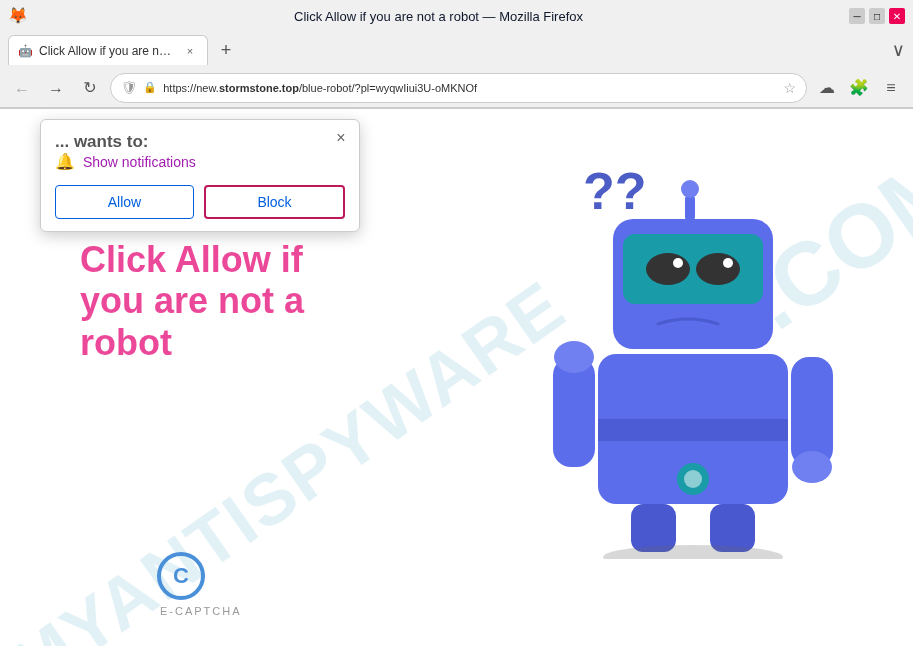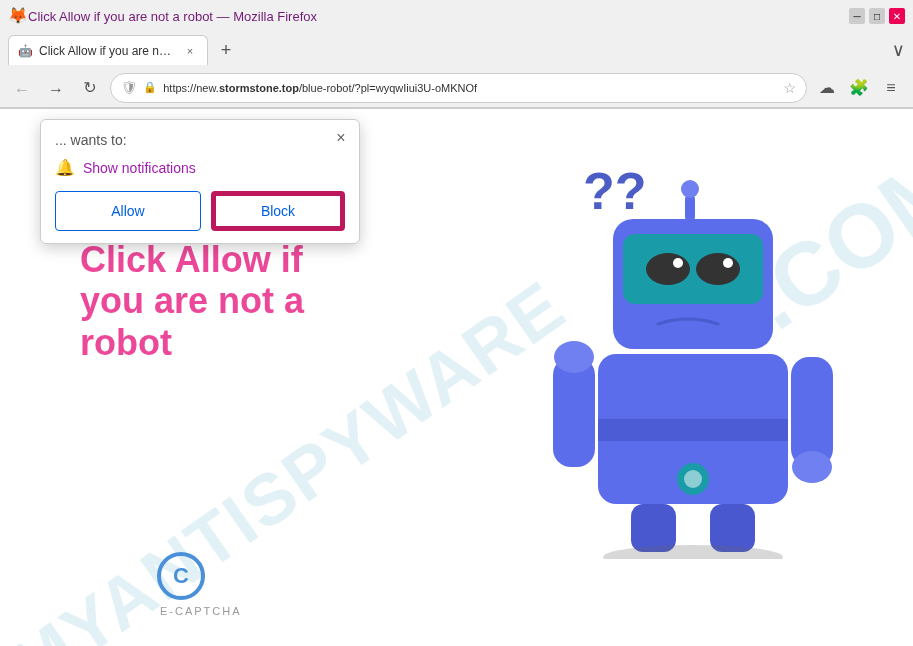--- a/index.html
+++ b/index.html
@@ -22,22 +22,23 @@
       display: flex;
       align-items: center;
       gap: 6px;
     }
     .firefox-logo {
       width: 20px;
       height: 20px;
     }
     .title-bar-title {
       font-size: 13px;
-      color: #701a75;
-      flex: 1;
+      color: #0f172a;
+      flex: 1;
+      text-align: center;
     }
     .title-bar-controls {
       display: flex;
       gap: 4px;
     }
     .title-btn {
       width: 16px;
       height: 16px;
       border: none;
       cursor: pointer;
@@ -272,23 +273,23 @@
       width: 20px;
       height: 20px;
       border: none;
       background: transparent;
       cursor: pointer;
       font-size: 16px;
       color: #666;
       display: flex; align-items: center; justify-content: center;
     }
     .popup-wants-to {
-      font-size: 14px;
+      font-size: 17px;
       color: #555;
-      margin-bottom: 10px;
+      font-weight: bold;
     }
     .popup-notification-row {
       display: flex;
       align-items: center;
       gap: 8px;
       margin-bottom: 14px;
     }
     .bell-icon {
       font-size: 16px;
       color: #333;
@@ -296,33 +297,33 @@
     .notification-label {
       font-size: 14px;
       color: #a21caf;
     }
     .popup-buttons {
       display: flex;
       gap: 10px;
     }
     .allow-btn {
       flex: 1;
-      padding: 7px 10px;
+      padding: 7px 0;
       border: 1px solid #0060df;
       border-radius: 4px;
       background: #fff;
       color: #0060df;
       font-size: 14px;
       cursor: pointer;
       font-weight: 500;
     }
     .block-btn {
       flex: 1;
       padding: 7px 0;
-      border: 5px solid #be185d;
+      border: 2px solid #be185d;
       border-radius: 4px;
       background: #fff;
       color: #0060df;
       font-size: 14px;
       cursor: pointer;
       font-weight: 500;
     }
   </style>
 </head>
 <body>

